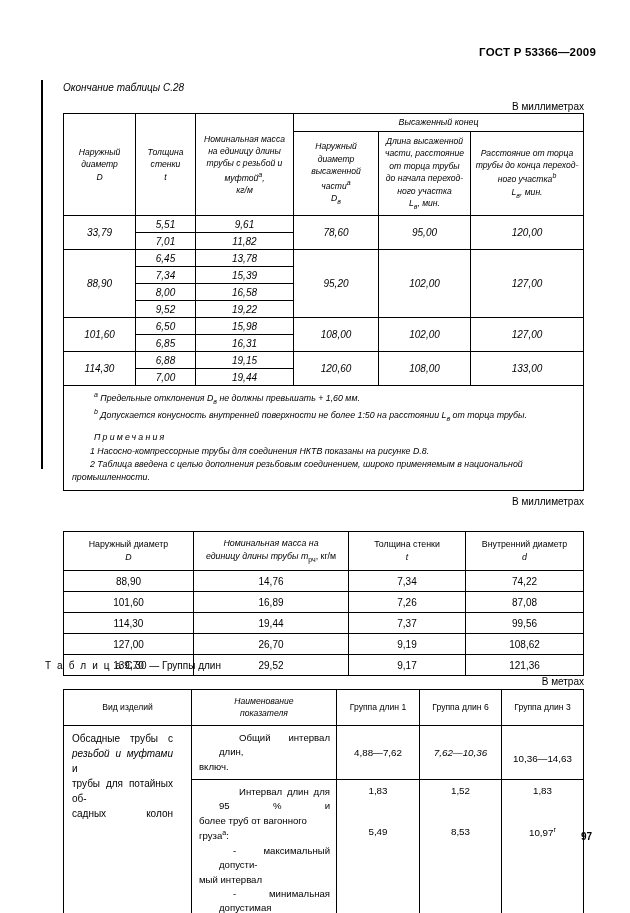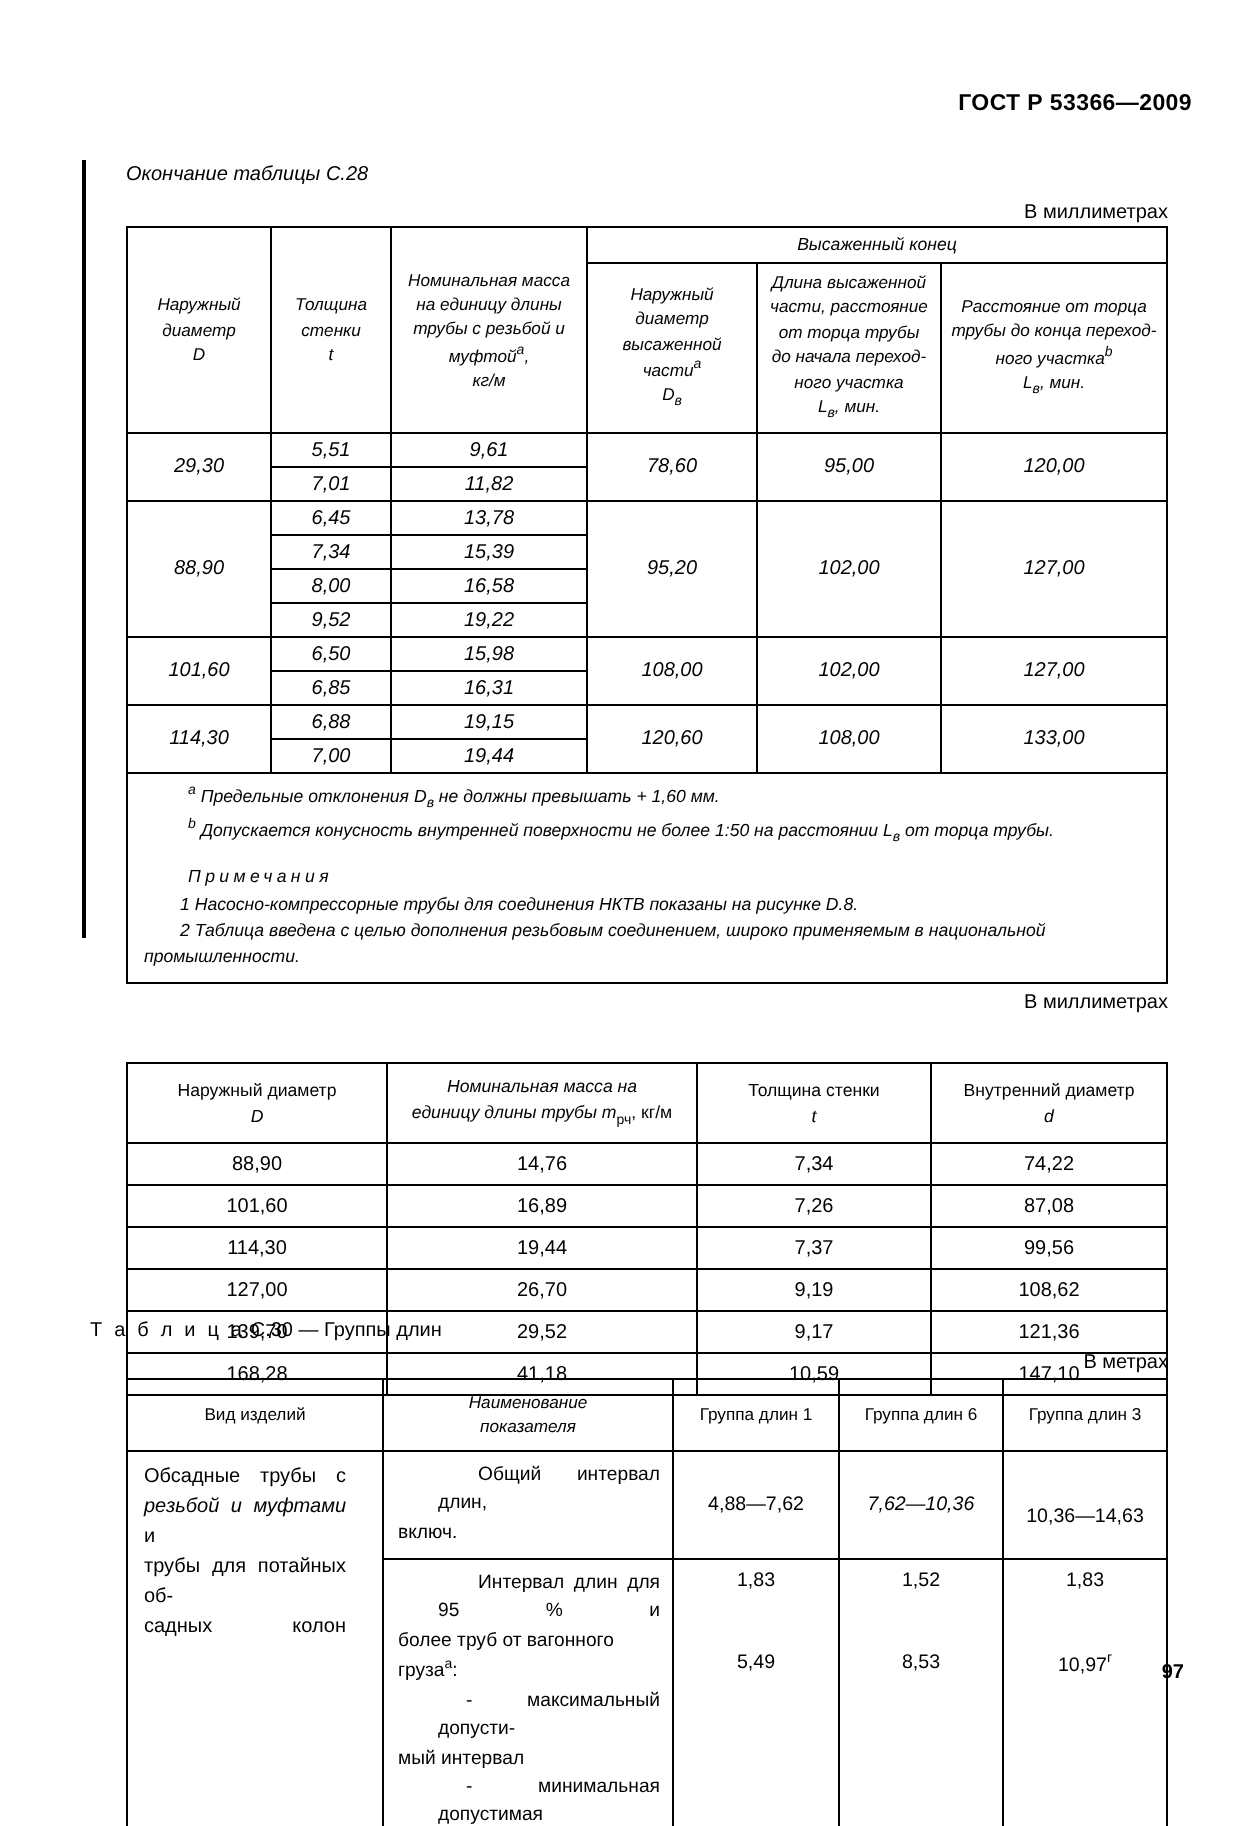--- a/index.html
+++ b/index.html
@@ -264,21 +264,21 @@
         </td>
         <td class="hd thick-right">
           <span>Расстояние от торца</span><br>
           <span>трубы до конца переход-</span><br>
           <span>ного участка</span><sup class="fn">b</sup><br>
           <span>L</span><sub class="sb">в</sub><span>, мин.</span>
         </td>
       </tr>
 
       <tr>
-        <td rowspan="2" class="val thick-top thick-left">29,30</td>
+        <td rowspan="2" class="val thick-top thick-left">33,79</td>
         <td class="val thick-top">5,51</td>
         <td class="val thick-top">9,61</td>
         <td rowspan="2" class="val thick-top">78,60</td>
         <td rowspan="2" class="val thick-top">95,00</td>
         <td rowspan="2" class="val thick-top thick-right">120,00</td>
       </tr>
       <tr>
         <td class="val">7,01</td>
         <td class="val">11,82</td>
       </tr>
@@ -392,26 +392,20 @@
         <td class="val thick-left">127,00</td>
         <td class="val">26,70</td>
         <td class="val">9,19</td>
         <td class="val thick-right">108,62</td>
       </tr>
       <tr>
         <td class="val thick-left">139,70</td>
         <td class="val">29,52</td>
         <td class="val">9,17</td>
         <td class="val thick-right">121,36</td>
-      </tr>
-      <tr>
-        <td class="val thick-left thick-bot">168,28</td>
-        <td class="val thick-bot">41,18</td>
-        <td class="val thick-bot">10,59</td>
-        <td class="val thick-right thick-bot">147,10</td>
       </tr>
     </tbody>
   </table>
 
   <div class="tbl-caption c30"><span class="spaced">Т а б л и ц а</span><span>  С.30 — Группы длин</span></div>
   <div class="unit-note u3">В метрах</div>
 
   <table class="doc" id="tbl-c30">
     <colgroup>
       <col style="width:128px">

